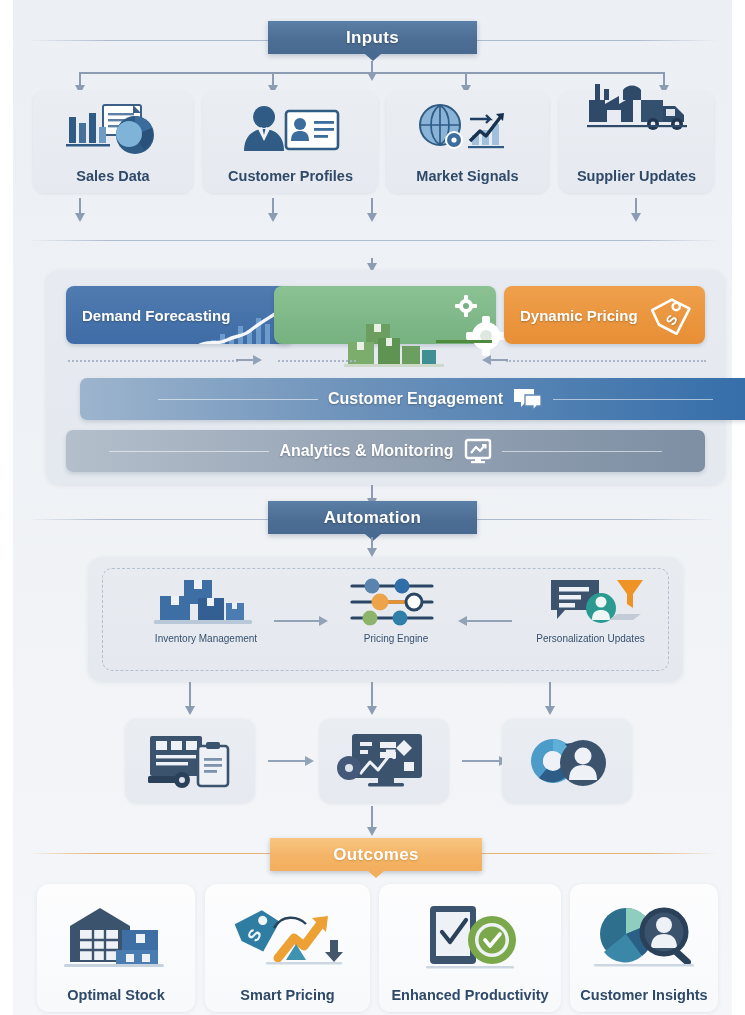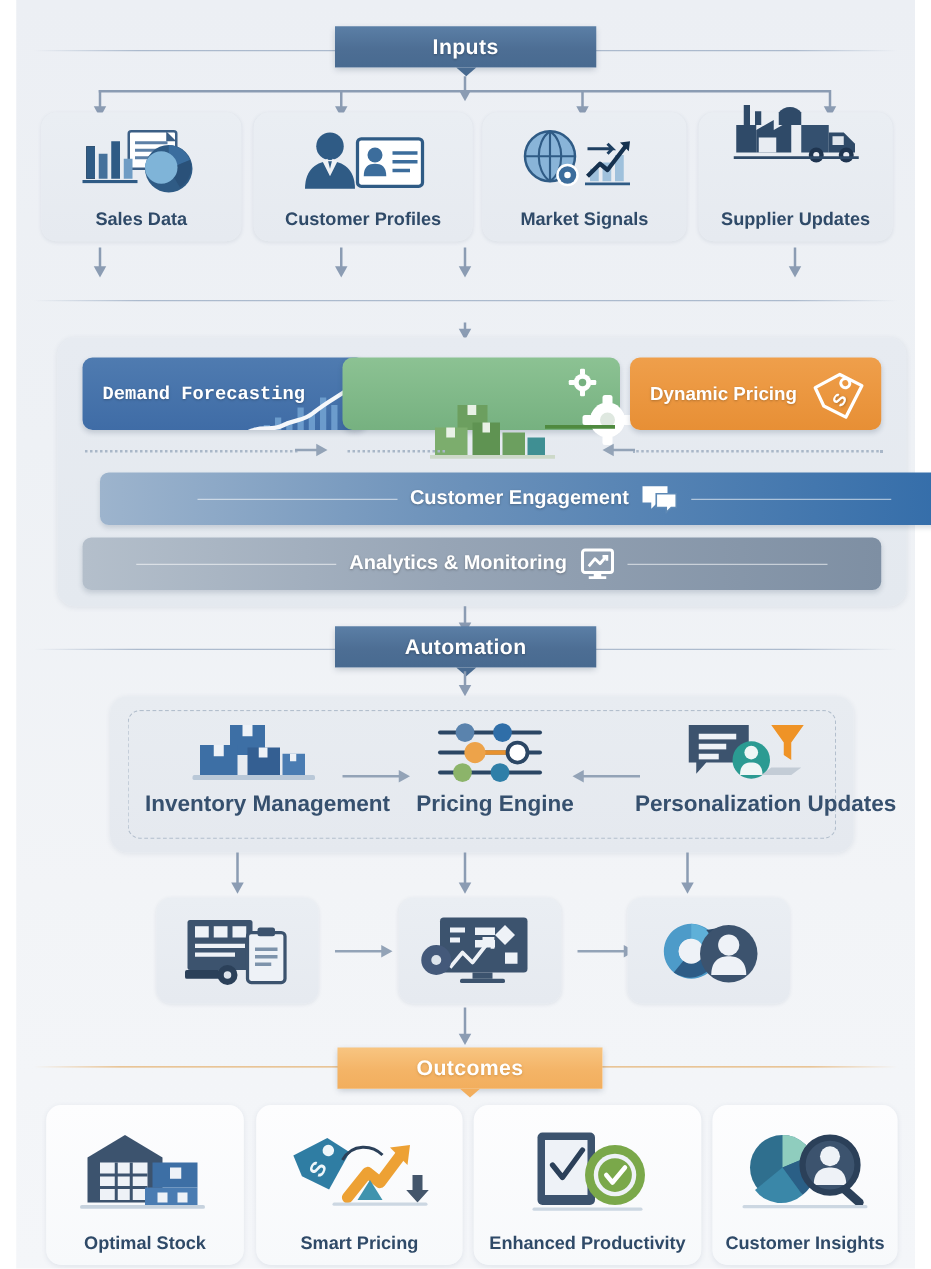--- a/index.html
+++ b/index.html
@@ -121,21 +121,21 @@
     position:absolute; left:75px; top:557px; width:595px; height:125px;
     background: linear-gradient(180deg,#e8ecf1 0%,#e5e9ef 100%);
     border-radius: 14px;
     box-shadow: 0 1px 4px rgba(80,100,125,.10);
   }
   .auto-inner {
     position:absolute; left:14px; top:11px; right:14px; bottom:11px;
     border:1.5px dashed #b3bfcd; border-radius:10px;
   }
   .auto-item { position:absolute; text-align:center; }
-  .auto-item .lbl { font-size:18px; color:#36506e; font-weight:700; white-space:nowrap; }
+  .auto-item .lbl { font-size:10px; color:#36506e; font-weight:400; white-space:nowrap; }
 
   .harrow { position:absolute; height:2px; background:#93a3b7; }
   .harrow::after {
     content:""; position:absolute; top:50%; right:-8px; transform:translateY(-50%);
     border-top:5px solid transparent; border-bottom:5px solid transparent;
     border-left:9px solid #93a3b7;
   }
   .harrow.left::after { right:auto; left:-8px; border-left:0; border-right:9px solid #93a3b7; }
 
   .svgwrap { display:block; }
@@ -242,21 +242,21 @@
   <div class="varrow" style="left:66px;  top:198px; height:16px;"></div>
   <div class="varrow" style="left:259px; top:198px; height:16px;"></div>
   <div class="varrow" style="left:358px; top:198px; height:16px;"></div>
   <div class="varrow" style="left:622px; top:198px; height:16px;"></div>
 
   <div class="rule" style="top:240px;"></div>
   <div class="varrow" style="left:358px; top:258px; height:6px;"></div>
 
   <div class="ai-box">
 
-    <div class="pill p-blue" style="left:20px; top:16px; width:227px;font-family:Liberation Mono, monospace;">
+    <div class="pill p-blue" style="left:20px; top:16px; width:227px;">
       <span class="ptxt">Demand Forecasting</span>
       <svg class="svgwrap" style="position:absolute; right:-4px; bottom:-18px;" width="120" height="58" viewBox="0 0 120 58">
         <g opacity="0.95">
           <rect x="34" y="36" width="5" height="16" fill="#6f9fce"></rect>
           <rect x="43" y="30" width="5" height="22" fill="#6f9fce"></rect>
           <rect x="52" y="33" width="5" height="19" fill="#6f9fce"></rect>
           <rect x="61" y="22" width="5" height="30" fill="#6f9fce"></rect>
           <rect x="70" y="26" width="5" height="26" fill="#6f9fce"></rect>
           <rect x="79" y="14" width="5" height="38" fill="#6f9fce"></rect>
           <rect x="88" y="20" width="5" height="32" fill="#6f9fce"></rect>

